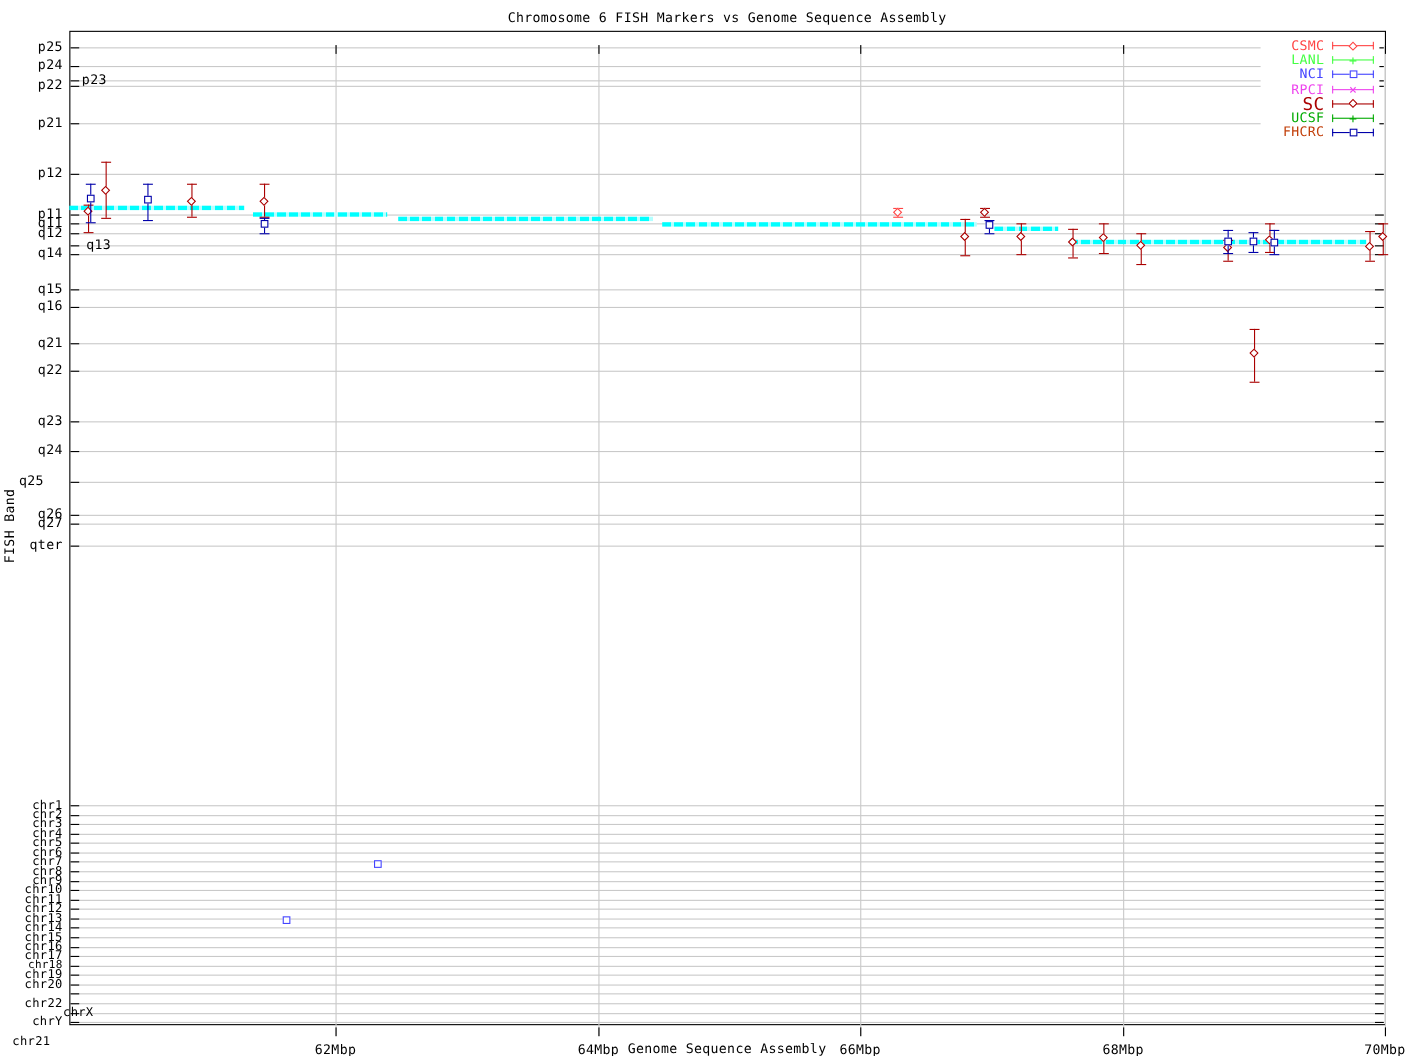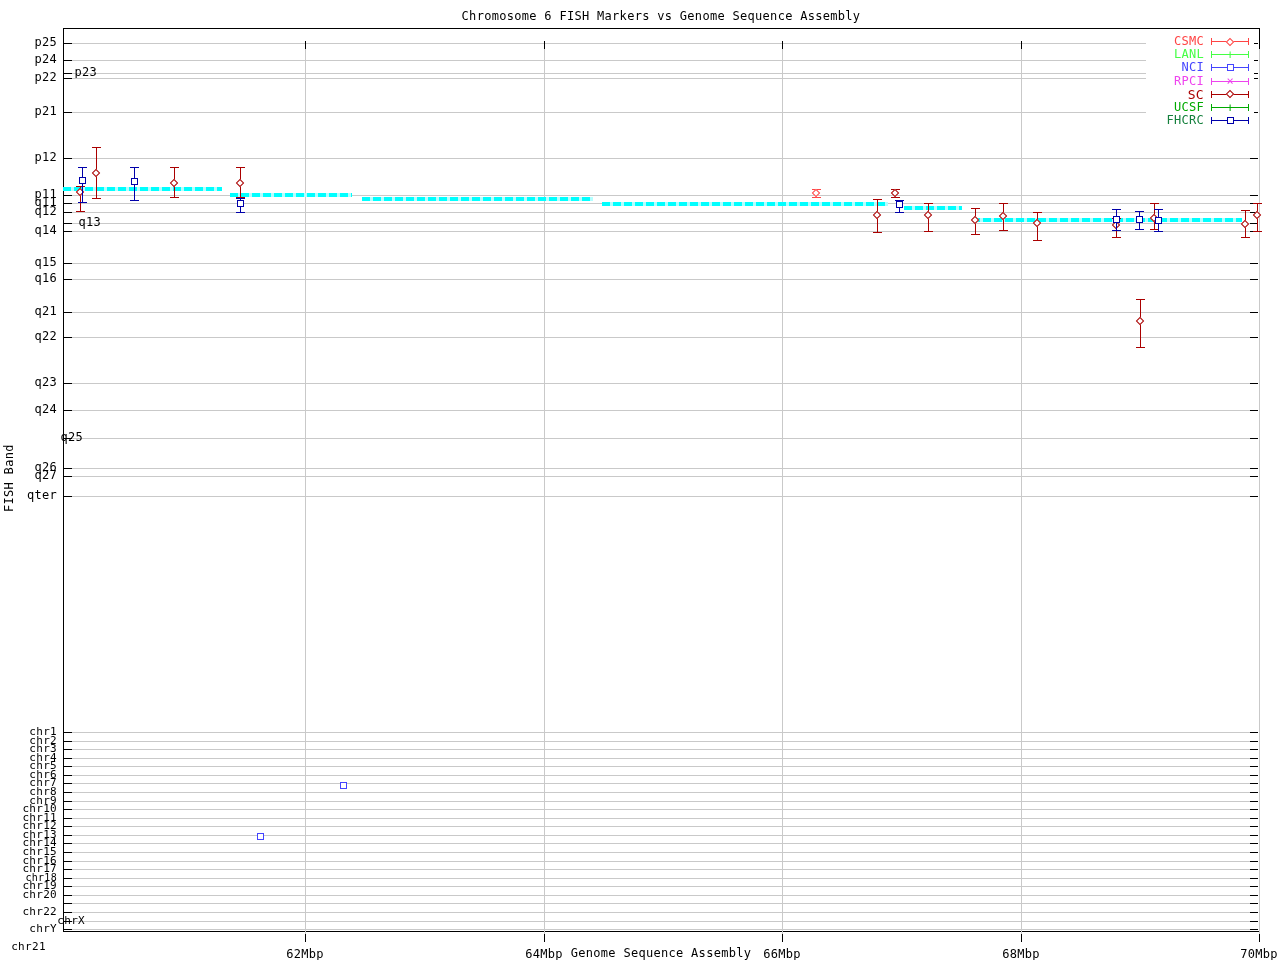--- a/index.html
+++ b/index.html
@@ -85,21 +85,21 @@
       <div style="position: absolute; left: 64px; top: 371px; width: 8px; height: 1px; background: rgb(0, 0, 0);"></div>
       <div style="position: absolute; left: 1250px; top: 371px; width: 8px; height: 1px; background: rgb(0, 0, 0);"></div>
       <div style="position: absolute; left: 0px; top: 365px; width: 57px; text-align: right; font-size: 12px; line-height: 11px; letter-spacing: 0.3px;">q23</div>
       <div style="position: absolute; left: 64px; top: 398px; width: 1194px; height: 1px; background: rgb(201, 201, 201);"></div>
       <div style="position: absolute; left: 64px; top: 398px; width: 8px; height: 1px; background: rgb(0, 0, 0);"></div>
       <div style="position: absolute; left: 1250px; top: 398px; width: 8px; height: 1px; background: rgb(0, 0, 0);"></div>
       <div style="position: absolute; left: 0px; top: 392px; width: 57px; text-align: right; font-size: 12px; line-height: 11px; letter-spacing: 0.3px;">q24</div>
       <div style="position: absolute; left: 64px; top: 426px; width: 1194px; height: 1px; background: rgb(201, 201, 201);"></div>
       <div style="position: absolute; left: 64px; top: 426px; width: 8px; height: 1px; background: rgb(0, 0, 0);"></div>
       <div style="position: absolute; left: 1250px; top: 426px; width: 8px; height: 1px; background: rgb(0, 0, 0);"></div>
-      <div style="position: absolute; left: 0px; top: 420px; width: 57px; text-align: right; font-size: 12px; line-height: 11px; letter-spacing: 0.3px; margin-left: 26px;">q25</div>
+      <div style="position: absolute; left: 0px; top: 420px; width: 57px; text-align: center; font-size: 12px; line-height: 11px; letter-spacing: 0.3px;">q25</div>
       <div style="position: absolute; left: 64px; top: 456px; width: 1194px; height: 1px; background: rgb(201, 201, 201);"></div>
       <div style="position: absolute; left: 64px; top: 456px; width: 8px; height: 1px; background: rgb(0, 0, 0);"></div>
       <div style="position: absolute; left: 1250px; top: 456px; width: 8px; height: 1px; background: rgb(0, 0, 0);"></div>
       <div style="position: absolute; left: 0px; top: 450px; width: 57px; text-align: right; font-size: 12px; line-height: 11px; letter-spacing: 0.3px;">q26</div>
       <div style="position: absolute; left: 64px; top: 464px; width: 1194px; height: 1px; background: rgb(201, 201, 201);"></div>
       <div style="position: absolute; left: 64px; top: 464px; width: 8px; height: 1px; background: rgb(0, 0, 0);"></div>
       <div style="position: absolute; left: 1250px; top: 464px; width: 8px; height: 1px; background: rgb(0, 0, 0);"></div>
       <div style="position: absolute; left: 0px; top: 458px; width: 57px; text-align: right; font-size: 12px; line-height: 11px; letter-spacing: 0.3px;">q27</div>
       <div style="position: absolute; left: 64px; top: 484px; width: 1194px; height: 1px; background: rgb(201, 201, 201);"></div>
       <div style="position: absolute; left: 64px; top: 484px; width: 8px; height: 1px; background: rgb(0, 0, 0);"></div>
@@ -345,34 +345,34 @@
         <div style="position: absolute; left: 80.5px; top: 3px; width: 7px; height: 7px; border: 1px solid rgb(68, 68, 255); background: rgb(255, 255, 255); box-sizing: border-box;"></div>
       </div>
       <div style="position: absolute; left: 0px; top: 41.6px; width: 108px; height: 13px;">
         <div style="position: absolute; left: 0px; top: 0px; width: 58px; text-align: right; font-size: 12px; line-height: 13px; letter-spacing: 0.3px; color: rgb(238, 68, 238);">RPCI</div>
         <div style="position: absolute; left: 65px; top: 6px; width: 38px; height: 1px; background: rgb(238, 68, 238);"></div>
         <div style="position: absolute; left: 65px; top: 3px; width: 1px; height: 7px; background: rgb(238, 68, 238);"></div>
         <div style="position: absolute; left: 102px; top: 3px; width: 1px; height: 7px; background: rgb(238, 68, 238);"></div>
         <div style="position: absolute; left: 79px; top: -0.5px; width: 10px; height: 14px; color: rgb(238, 68, 238); font-size: 12px; text-align: center; line-height: 14px;">×</div>
       </div>
       <div style="position: absolute; left: 0px; top: 54.8px; width: 108px; height: 13px;">
-        <div style="position: absolute; left: 0px; top: 0px; width: 58px; text-align: right; font-size: 13px; line-height: 13px; letter-spacing: 0.3px; color: rgb(170, 0, 0);">SC</div>
+        <div style="position: absolute; left: 0px; top: 0px; width: 58px; text-align: right; font-size: 16px; line-height: 13px; letter-spacing: 0.3px; color: rgb(170, 0, 0);">SC</div>
         <div style="position: absolute; left: 65px; top: 6px; width: 38px; height: 1px; background: rgb(170, 0, 0);"></div>
         <div style="position: absolute; left: 65px; top: 3px; width: 1px; height: 7px; background: rgb(170, 0, 0);"></div>
         <div style="position: absolute; left: 102px; top: 3px; width: 1px; height: 7px; background: rgb(170, 0, 0);"></div>
         <div style="position: absolute; left: 81px; top: 3.5px; width: 6px; height: 6px; border: 1px solid rgb(170, 0, 0); background: rgb(255, 255, 255); box-sizing: border-box; transform: rotate(45deg);"></div>
       </div>
       <div style="position: absolute; left: 0px; top: 68px; width: 108px; height: 13px;">
         <div style="position: absolute; left: 0px; top: 0px; width: 58px; text-align: right; font-size: 12px; line-height: 13px; letter-spacing: 0.3px; color: rgb(0, 170, 0);">UCSF</div>
         <div style="position: absolute; left: 65px; top: 6px; width: 38px; height: 1px; background: rgb(0, 170, 0);"></div>
         <div style="position: absolute; left: 65px; top: 3px; width: 1px; height: 7px; background: rgb(0, 170, 0);"></div>
         <div style="position: absolute; left: 102px; top: 3px; width: 1px; height: 7px; background: rgb(0, 170, 0);"></div>
         <div style="position: absolute; left: 79px; top: -0.5px; width: 10px; height: 14px; color: rgb(0, 170, 0); font-size: 12px; text-align: center; line-height: 14px;">+</div>
       </div>
       <div style="position: absolute; left: 0px; top: 81.2px; width: 108px; height: 13px;">
-        <div style="position: absolute; left: 0px; top: 0px; width: 58px; text-align: right; font-size: 12px; line-height: 13px; letter-spacing: 0.3px; color: #15803d;">FHCRC</div>
+        <div style="position: absolute; left: 0px; top: 0px; width: 58px; text-align: right; font-size: 12px; line-height: 13px; letter-spacing: 0.3px; color: #c2410c;">FHCRC</div>
         <div style="position: absolute; left: 65px; top: 6px; width: 38px; height: 1px; background: rgb(0, 0, 170);"></div>
         <div style="position: absolute; left: 65px; top: 3px; width: 1px; height: 7px; background: rgb(0, 0, 170);"></div>
         <div style="position: absolute; left: 102px; top: 3px; width: 1px; height: 7px; background: rgb(0, 0, 170);"></div>
         <div style="position: absolute; left: 80.5px; top: 3px; width: 7px; height: 7px; border: 1px solid rgb(0, 0, 170); background: rgb(255, 255, 255); box-sizing: border-box;"></div>
       </div>
     </div>
 </div>
 
 </body></html>

